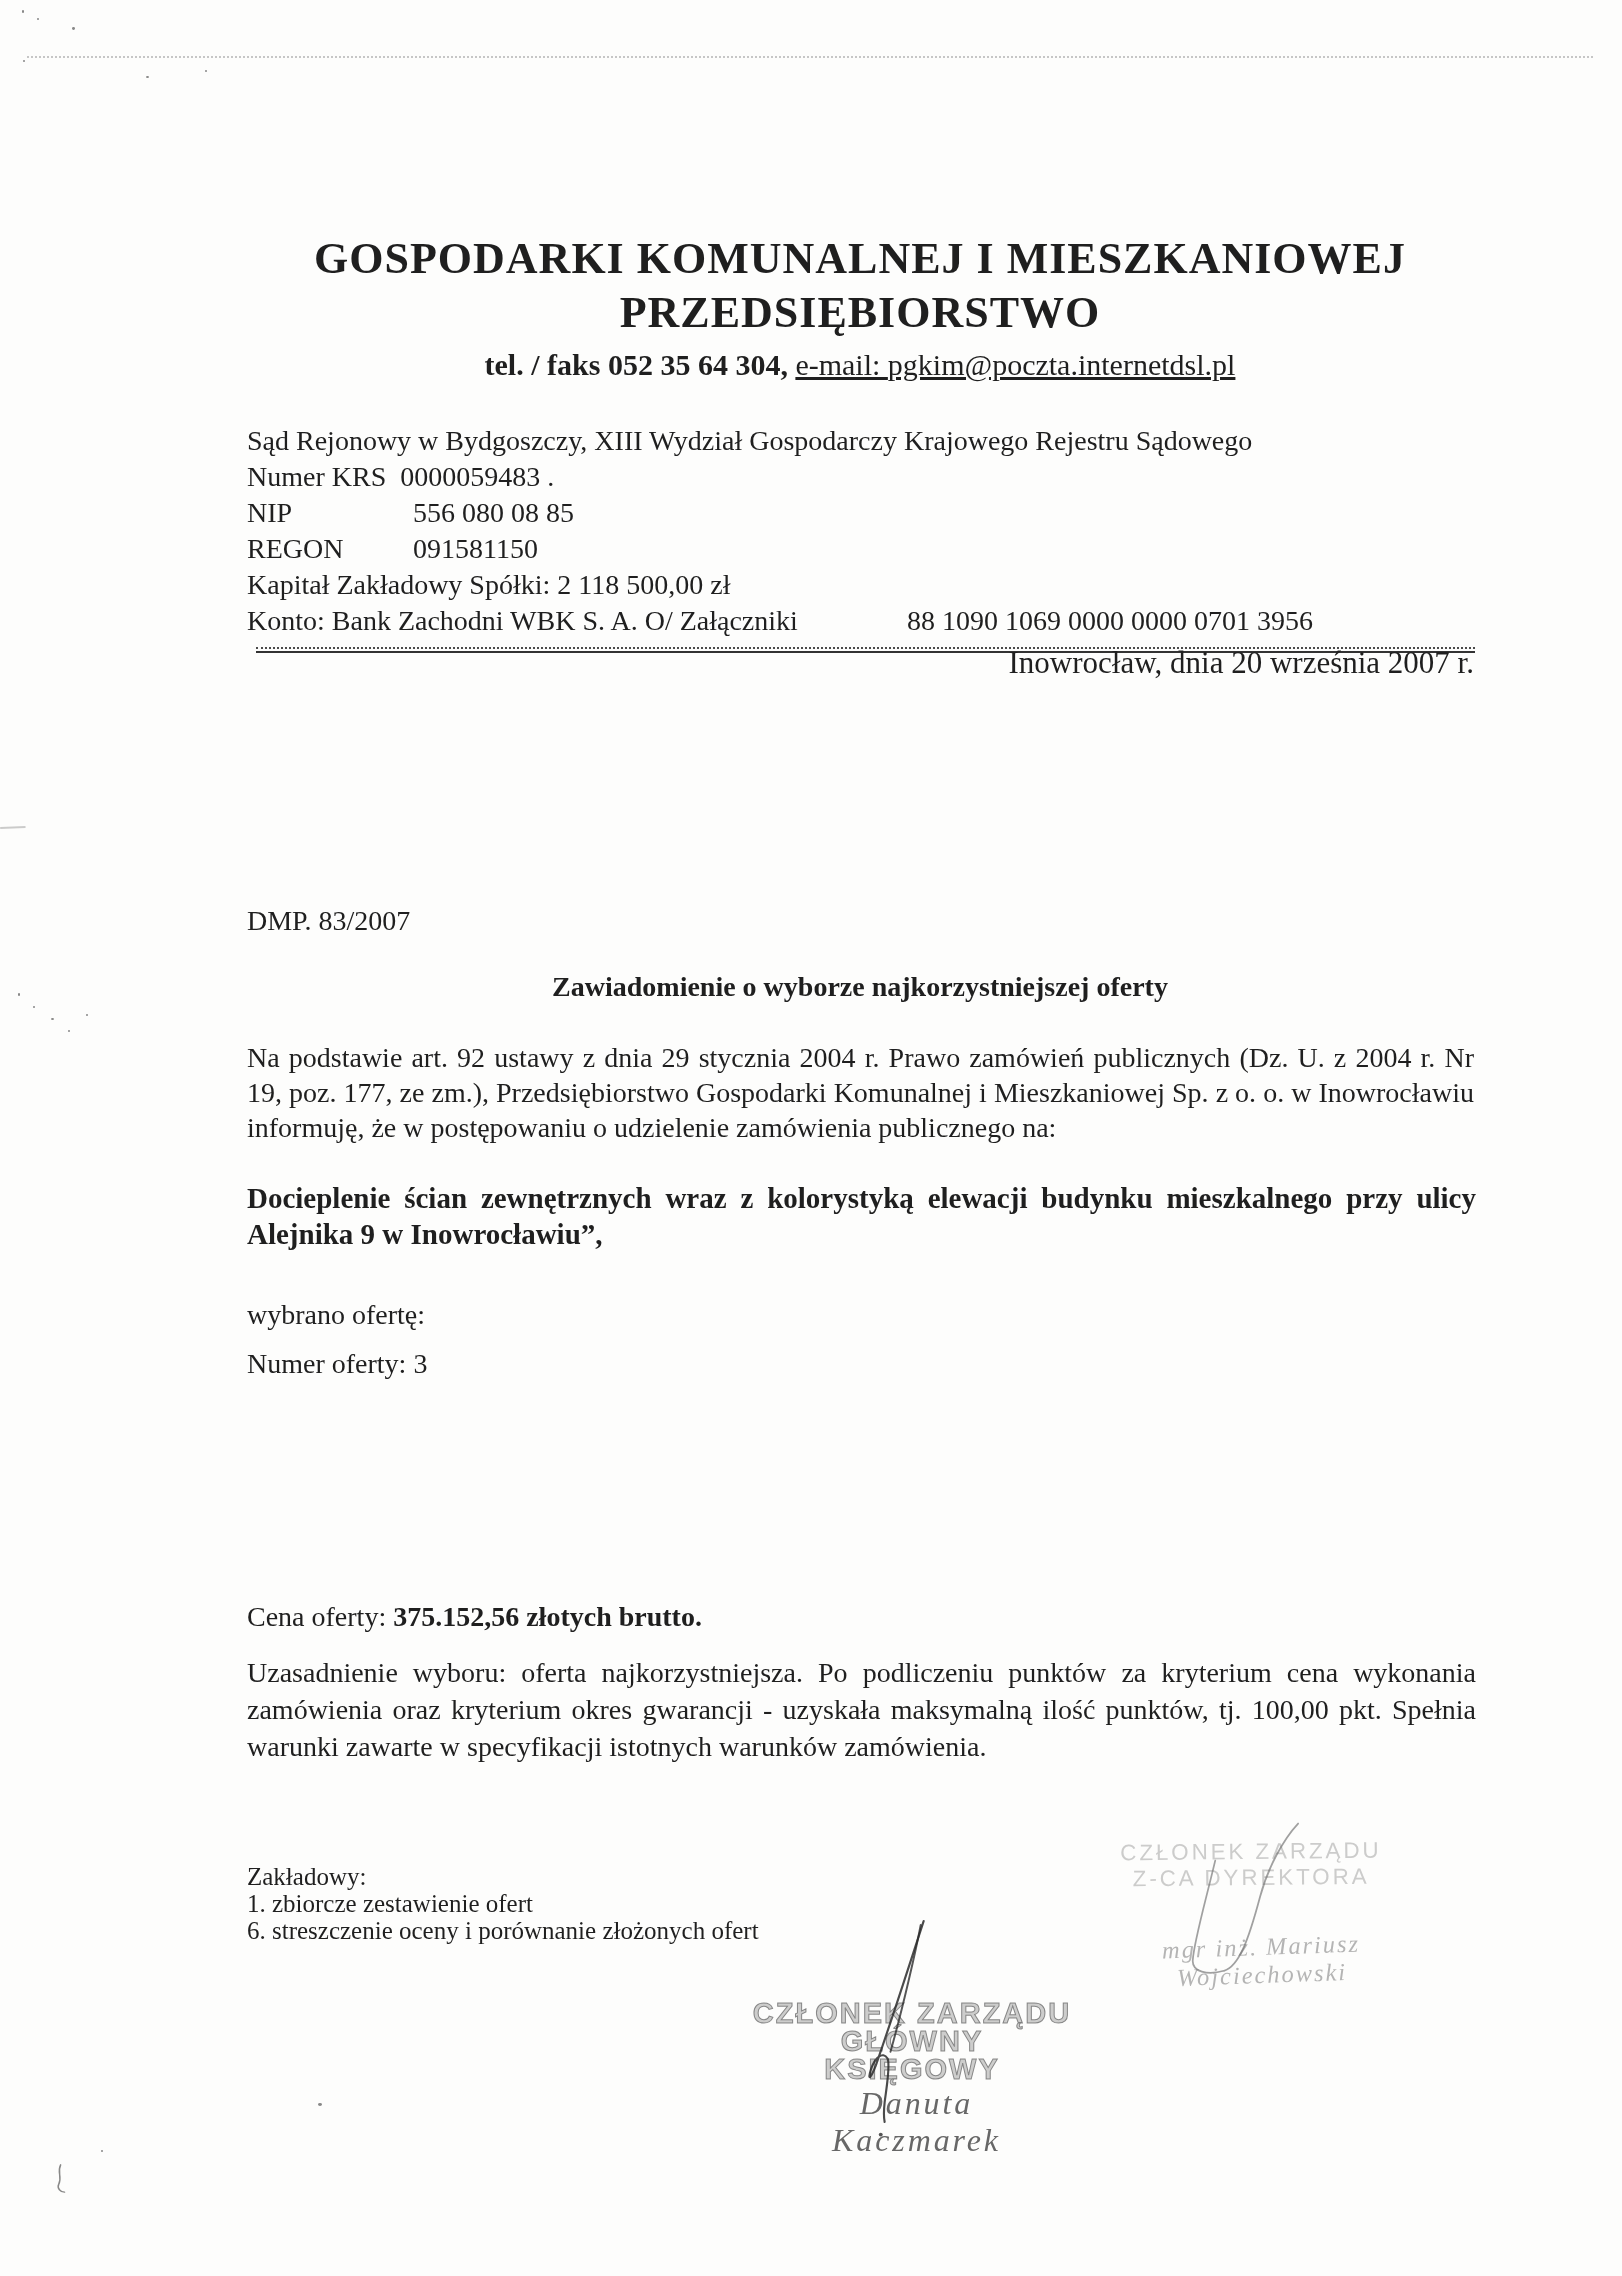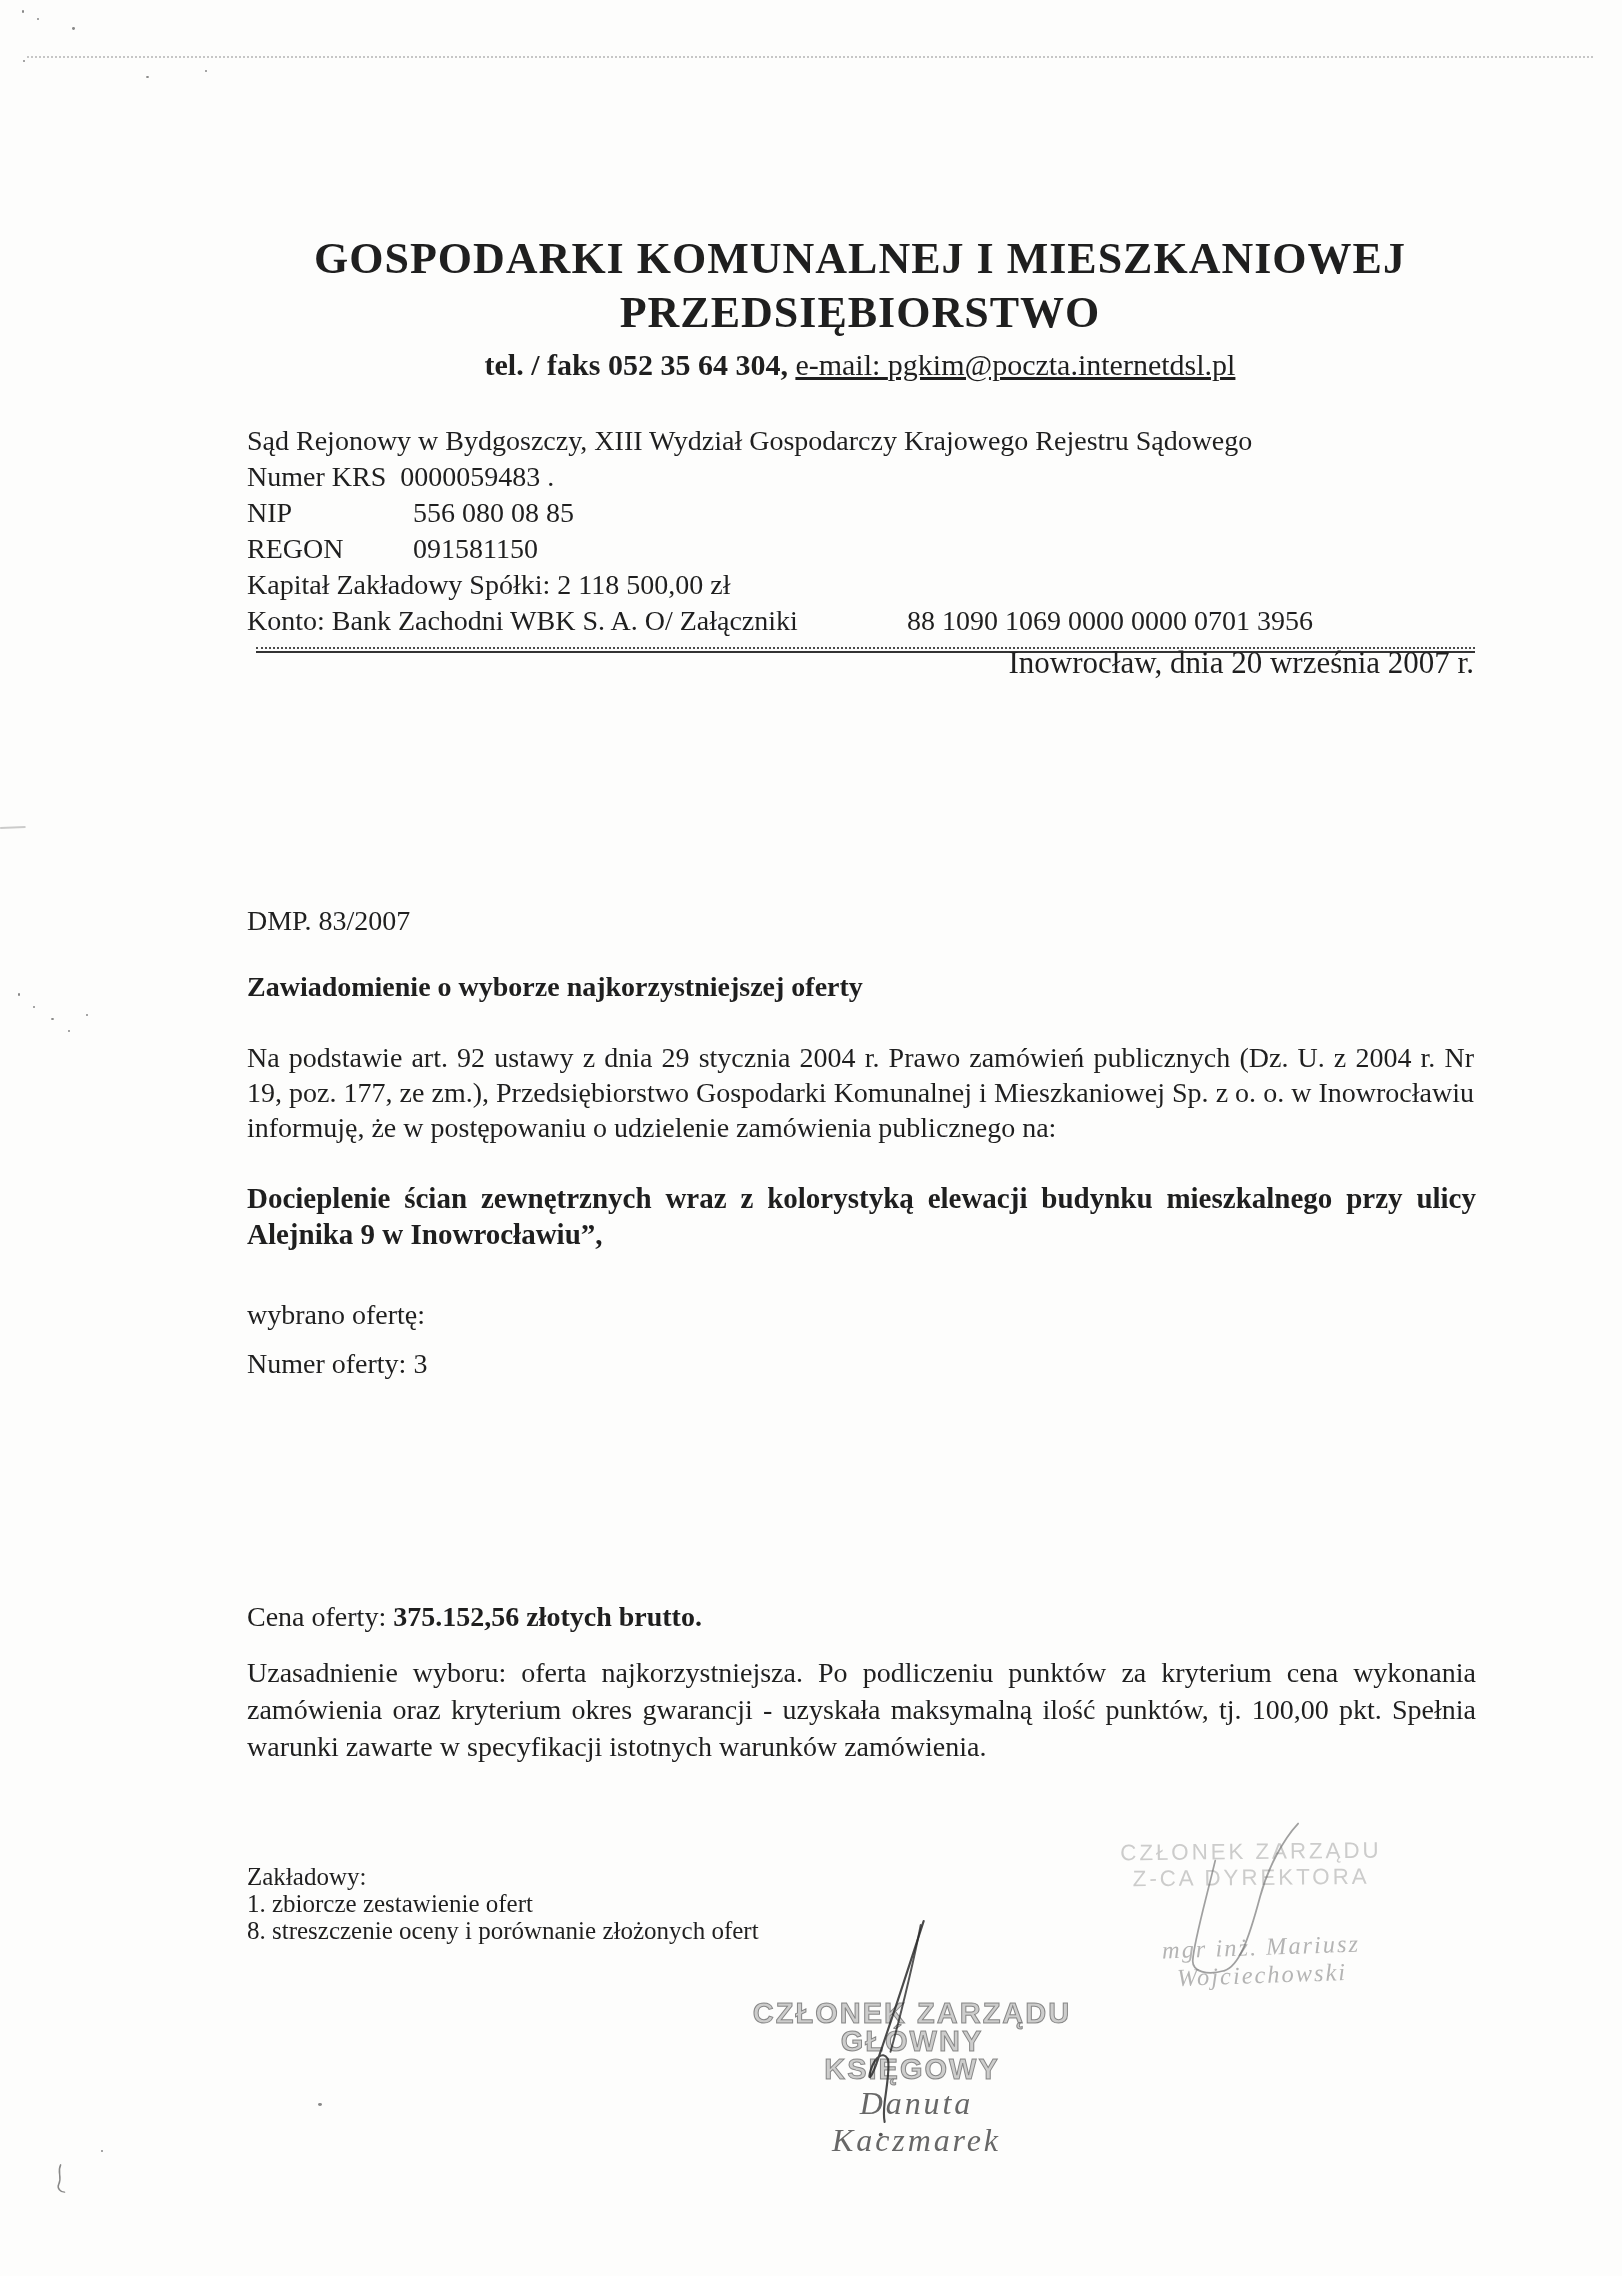--- a/index.html
+++ b/index.html
@@ -30,21 +30,21 @@
   .info .lbl{display:inline-block;width:166px;}
   .info .lbl-konto{display:inline-block;width:660px;}
 
   .separator{top:647px;left:256px;width:1219px;}
   .separator .dots{border-top:2.9px dotted #4a4a4a;height:2px;}
   .separator .solid{border-top:2px solid #333;}
 
   .dateline{top:645px;left:247px;width:1227px;text-align:right;font-size:31px;}
 
   .ref{top:905px;left:247px;font-size:28px;}
-  .doc-title{top:971px;left:247px;width:1226px;text-align:left;font-size:28px;font-weight:bold;}
+  .doc-title{top:971px;left:247px;width:1226px;text-align:center;font-size:28px;font-weight:bold;}
 
   .intro{top:1040px;left:247px;width:1227px;font-size:28px;line-height:35px;text-align:justify;}
   .subject{top:1180px;left:247px;width:1229px;font-size:29px;font-weight:bold;line-height:36px;text-align:justify;}
 
   .selected{top:1299px;left:247px;font-size:28px;}
   .offer-no{top:1348px;left:247px;font-size:28px;}
 
   .firm{top:1400px;left:247px;width:1229px;font-size:28px;line-height:33px;display:grid;grid-template-columns:219px auto;}
   .firm .val{font-weight:bold;}
 
@@ -134,21 +134,21 @@
 
   <div class="abs price">
     <span>Cena oferty: </span><span class="val">375.152,56 złotych brutto.</span>
   </div>
 
   <div class="abs just">Uzasadnienie wyboru: oferta najkorzystniejsza. Po podliczeniu punktów za kryterium cena wykonania zamówienia oraz kryterium okres gwarancji - uzyskała maksymalną ilość punktów, tj. 100,00 pkt. Spełnia warunki zawarte w specyfikacji istotnych warunków zamówienia.</div>
 
   <div class="abs attachments">
     <div>Zakładowy:</div>
     <div>1. zbiorcze zestawienie ofert</div>
-    <div>8. streszczenie oceny i porównanie złożonych ofert</div>
+    <div>6. streszczenie oceny i porównanie złożonych ofert</div>
   </div>
 
   <div class="abs stamp-right">
     <div>CZŁONEK ZARZĄDU</div>
     <div>Z-CA DYREKTORA</div>
   </div>
   <div class="abs sig-right">mgr inż. Mariusz Wojciechowski</div>
 
   <div class="abs stamp-center">
     <div>CZŁONEK ZARZĄDU</div>

